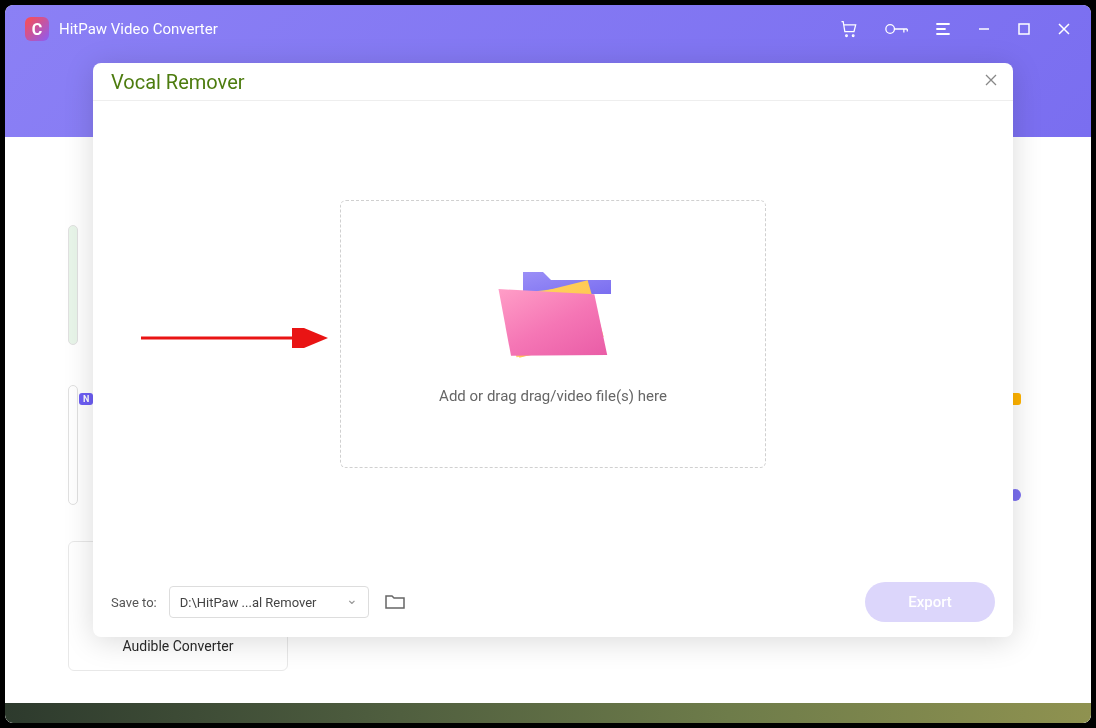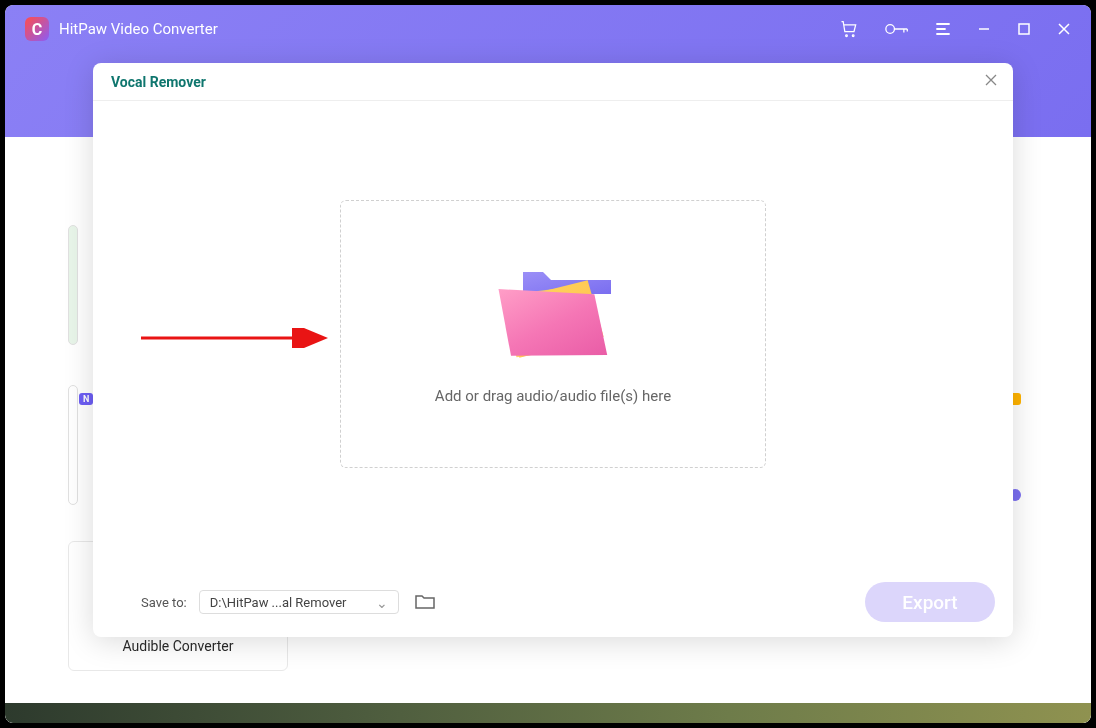--- a/index.html
+++ b/index.html
@@ -159,23 +159,23 @@
     .modal-header {
       height: 38px;
       border-bottom: 1px solid #eee;
       display: flex;
       align-items: center;
       padding: 0 18px;
       position: relative;
     }
     
     .modal-title {
-      font-size: 14px;
-      font-weight: 700;
-      color: #0f766e;
+      font-size: 20px;
+      font-weight: 400;
+      color: #4d7c0f;
     }
     
     .modal-close {
       position: absolute;
       right: 14px;
       top: 9px;
       cursor: pointer;
       color: #888;
     }
     
@@ -217,31 +217,30 @@
       top: 323px;
       z-index: 100;
     }
     
     .modal-footer {
       height: 70px;
       display: flex;
       align-items: center;
       padding: 0 18px;
       gap: 12px;
-      margin-left: 30px;
     }
     
     .save-to-label {
       font-size: 13px;
       color: #555;
     }
     
     .save-path-select {
       width: 200px;
-      height: 24px;
+      height: 32px;
       border: 1px solid #ddd;
       border-radius: 4px;
       display: flex;
       align-items: center;
       padding: 0 10px;
       font-size: 13px;
       color: #444;
       cursor: pointer;
       position: relative;
     }
@@ -266,21 +265,21 @@
     }
     
     .export-btn {
       margin-left: auto;
       width: 130px;
       height: 40px;
       background: #dcd6fb;
       color: #fff;
       border-radius: 20px;
       border: none;
-      font-size: 19px;
+      font-size: 15px;
       font-weight: 500;
       cursor: pointer;
       display: flex;
       align-items: center;
       justify-content: center;
       text-align: right;
     }
     
     .bottom-gradient {
       position: absolute;
@@ -378,21 +377,21 @@
                   <stop offset="0.5" stop-color="#f576b5"></stop>
                   <stop offset="1" stop-color="#e85aa5"></stop>
                 </linearGradient>
             </defs>
             <path d="M30 8 L50 8 L58 16 L118 16 L118 30 L30 30 Z" fill="url(#g1)"></path>
             <path d="M12 32 L98 20 L108 78 L22 90 Z" fill="url(#g2)" transform="rotate(-6 60 50)"></path>
             <path d="M8 30 L96 22 L110 82 L22 92 Z" fill="url(#g2)" opacity="0.85" transform="rotate(-2 60 50)"></path>
             <path d="M4 28 L100 28 L116 88 L20 94 Z" fill="url(#g3)" transform="rotate(3 60 55)"></path>
           </svg>
         </div>
-        <div class="dropzone-text">Add or drag audio/audio file(s) here</div>
+        <div class="dropzone-text">Add or drag drag/video file(s) here</div>
       </div>
     </div>
 
     <div class="modal-footer">
       <span class="save-to-label">Save to:</span>
       <div class="save-path-select">
         <span>D:\HitPaw ...al Remover</span>
       </div>
       <span class="folder-browse-btn">
         <svg width="22" height="18" viewBox="0 0 22 18" fill="none" stroke="currentColor" stroke-width="1.5">

